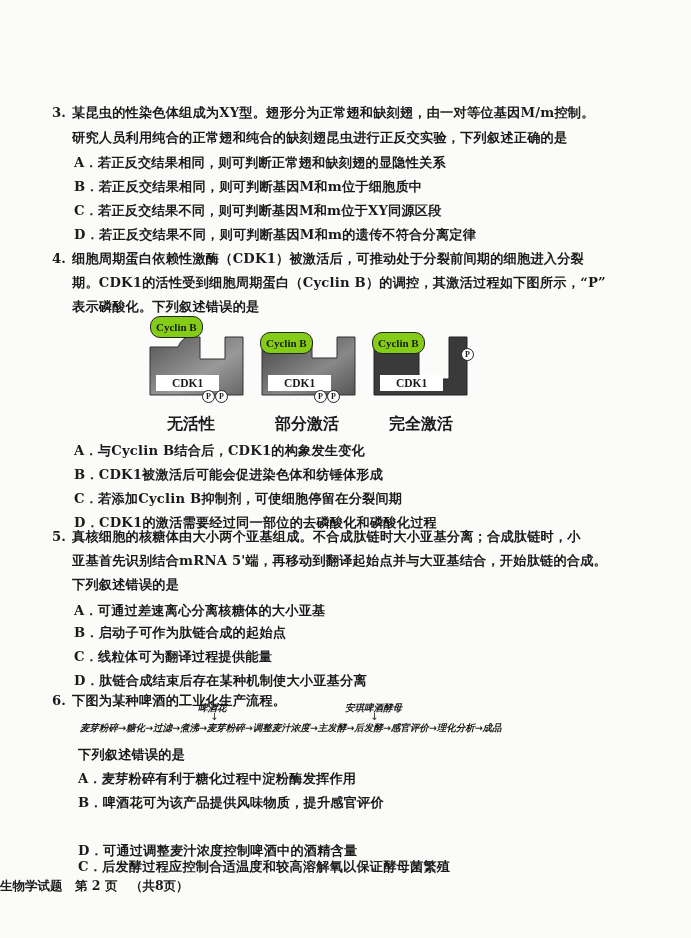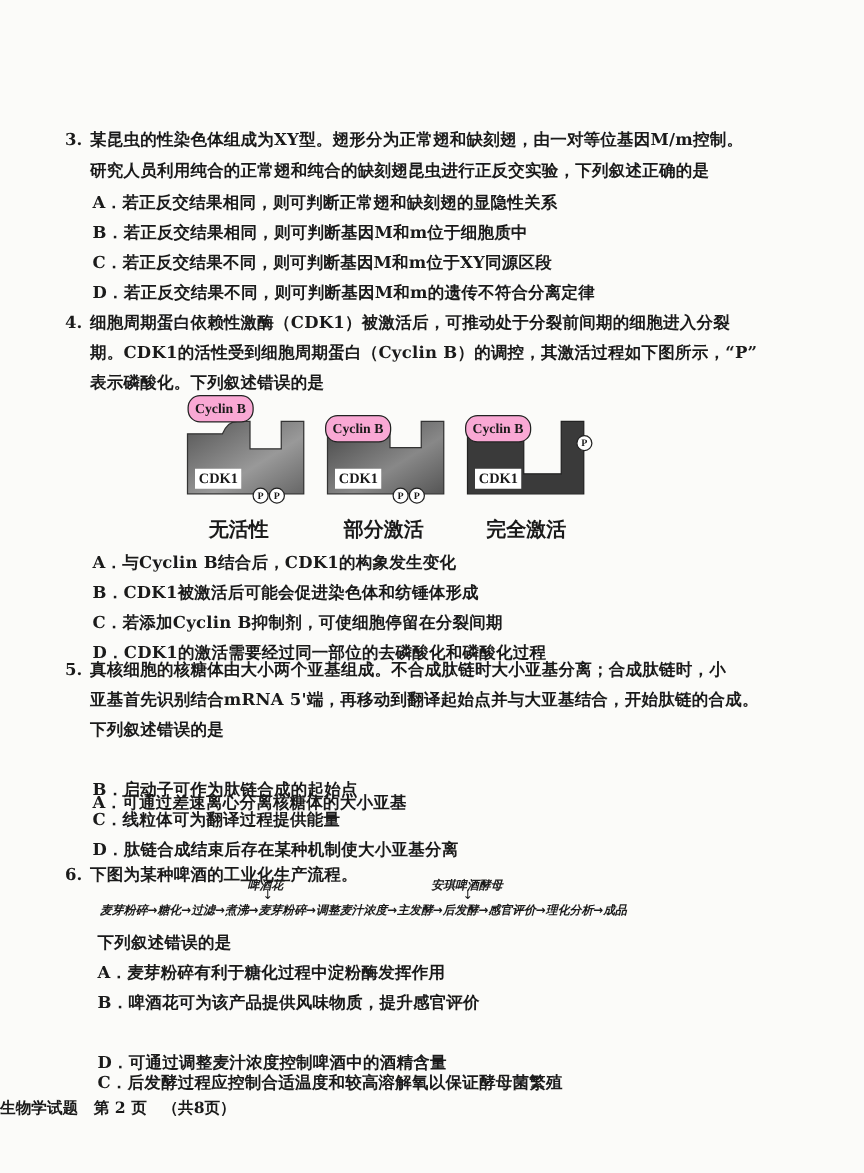--- a/index.html
+++ b/index.html
@@ -11,26 +11,26 @@
   .page { position: absolute; left: 0; top: 0; width: 691px; height: 938px; }
   .line {
     position: absolute; font-size: 13.2px; line-height: 22px; white-space: nowrap;
     letter-spacing: 0.2px; font-weight: 600;
   }
   .qnum { position: absolute; font-size: 13.2px; line-height: 22px; font-weight: 600; }
   .diagram { position: absolute; left: 148px; top: 310px; width: 340px; height: 125px; }
   .panel { position: absolute; top: 0; width: 110px; height: 125px; }
   .cyclin {
     position: absolute; height: 20px; padding: 0 5px; border: 1.5px solid #222;
-    border-radius: 10px; background: #f9a8d4; font-size: 11px; line-height: 20px; font-weight: 700;
+    border-radius: 10px; background: #84cc16; font-size: 11px; line-height: 20px; font-weight: 700;
     font-family: "Liberation Serif", serif; white-space: nowrap;
   }
   .cdk-label {
     position: absolute; background: #fff; font-size: 11.5px; line-height: 16px;
-    padding: 0 3px; font-family: "Liberation Serif", serif; font-weight: 700;
+    padding: 0 16px; font-family: "Liberation Serif", serif; font-weight: 700;
   }
   .pcircle {
     position: absolute; width: 11px; height: 11px; border: 1px solid #222; border-radius: 50%;
     background: #fff; font-size: 8px; line-height: 11px; text-align: center; font-weight: 700;
     font-family: "Liberation Serif", serif;
   }
   .caption { position: absolute; top: 104px; width: 110px; text-align: center; font-size: 16px; font-weight: 700; }
   .flow { position: absolute; left: 80px; top: 702px; width: 560px; height: 36px; font-family: "DejaVu Sans", sans-serif; }
   .flow-line { position: absolute; left: 0; top: 20px; font-size: 9.5px; font-weight: 700; white-space: nowrap; font-style: italic; }
   .flow-add { position: absolute; font-size: 9.5px; font-weight: 700; white-space: nowrap; font-style: italic; }
@@ -106,21 +106,21 @@
 
   <div class="line" style="left:74px;top:440px">A．与Cyclin B结合后，CDK1的构象发生变化</div>
   <div class="line" style="left:74px;top:464px">B．CDK1被激活后可能会促进染色体和纺锤体形成</div>
   <div class="line" style="left:74px;top:488px">C．若添加Cyclin B抑制剂，可使细胞停留在分裂间期</div>
   <div class="line" style="left:74px;top:512px">D．CDK1的激活需要经过同一部位的去磷酸化和磷酸化过程</div>
 
   <div class="qnum" style="left:52px;top:526px">5.</div>
   <div class="line" style="left:72px;top:526px">真核细胞的核糖体由大小两个亚基组成。不合成肽链时大小亚基分离；合成肽链时，小</div>
   <div class="line" style="left:72px;top:550px">亚基首先识别结合mRNA 5'端，再移动到翻译起始点并与大亚基结合，开始肽链的合成。</div>
   <div class="line" style="left:72px;top:574px">下列叙述错误的是</div>
-  <div class="line" style="left:74px;top:632px">A．可通过差速离心分离核糖体的大小亚基</div>
+  <div class="line" style="left:74px;top:600px">A．可通过差速离心分离核糖体的大小亚基</div>
   <div class="line" style="left:74px;top:622px">B．启动子可作为肽链合成的起始点</div>
   <div class="line" style="left:74px;top:646px">C．线粒体可为翻译过程提供能量</div>
   <div class="line" style="left:74px;top:670px">D．肽链合成结束后存在某种机制使大小亚基分离</div>
 
   <div class="qnum" style="left:52px;top:690px">6.</div>
   <div class="line" style="left:72px;top:690px">下图为某种啤酒的工业化生产流程。</div>
 
   <div class="flow">
     <div class="flow-add" style="left:118px;top:0">啤酒花</div>
     <div class="flow-arrow" style="left:130px;top:10px">↓</div>

